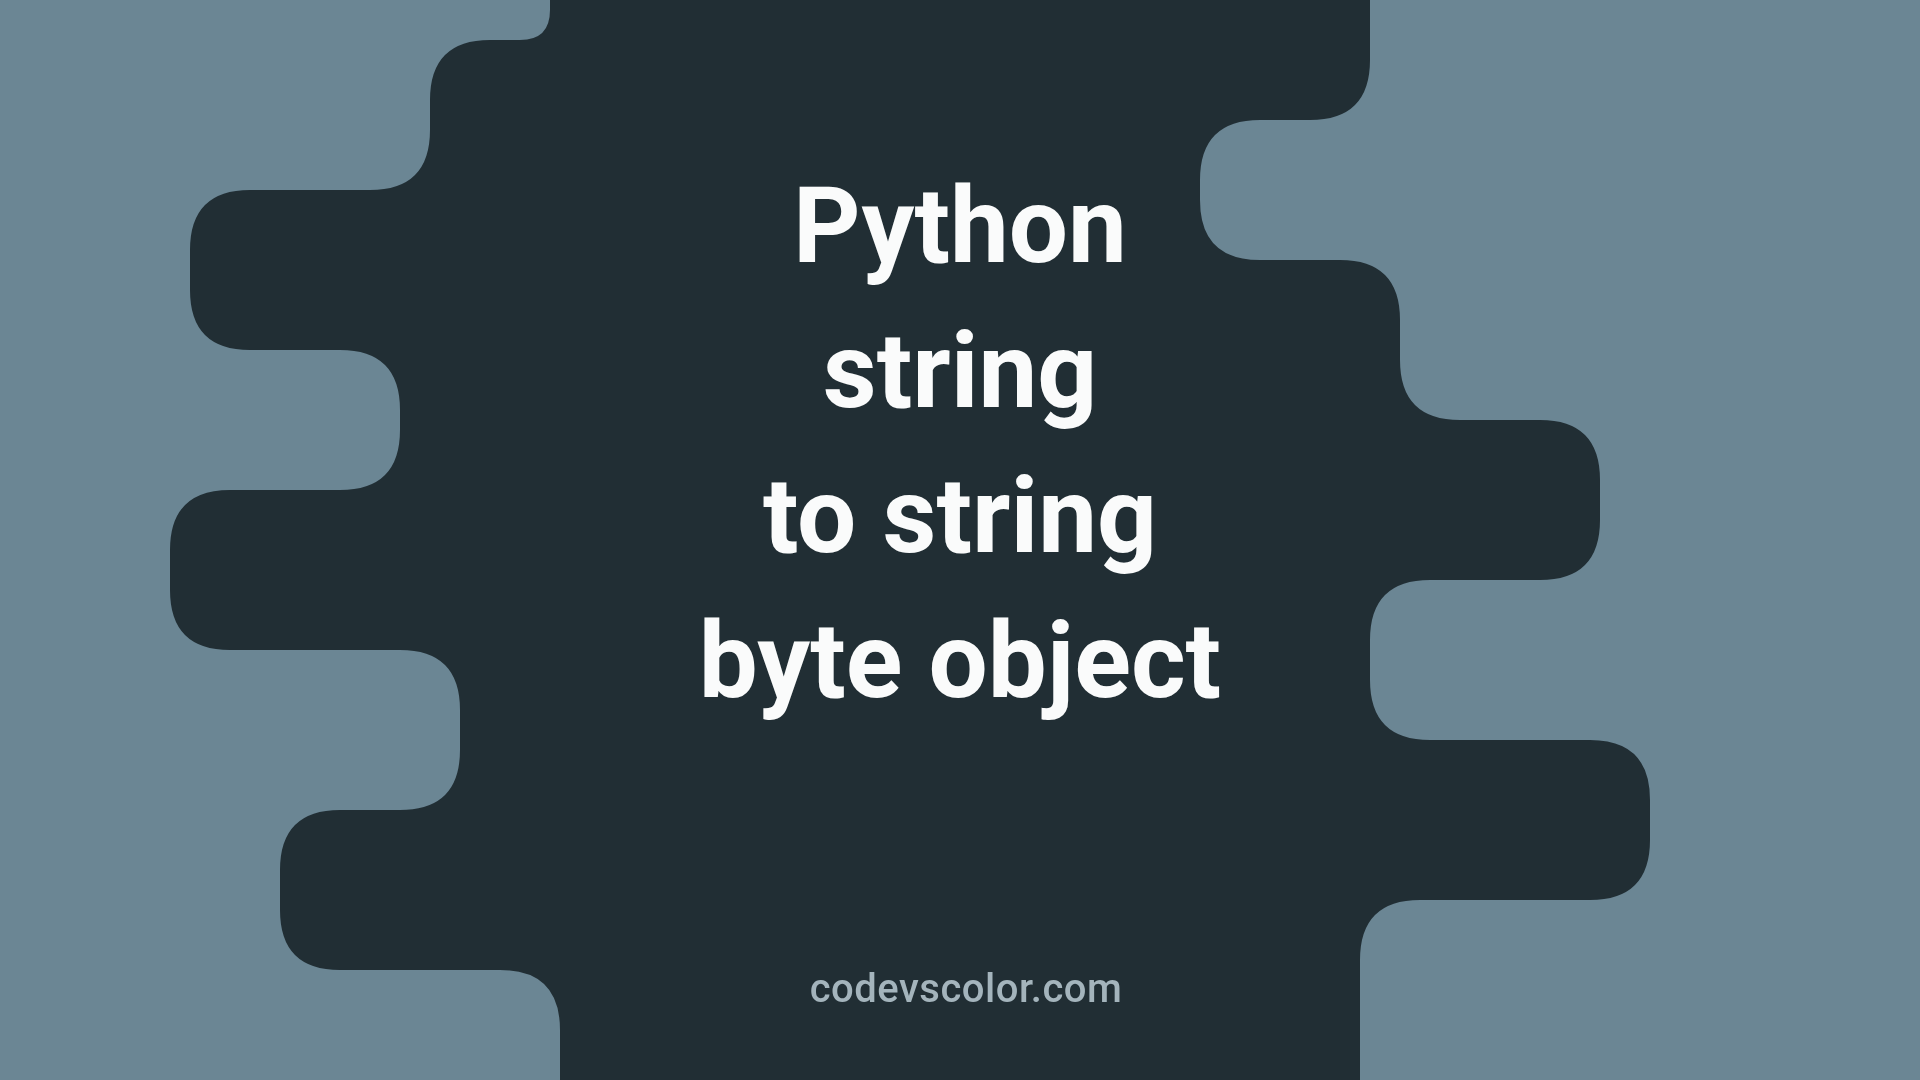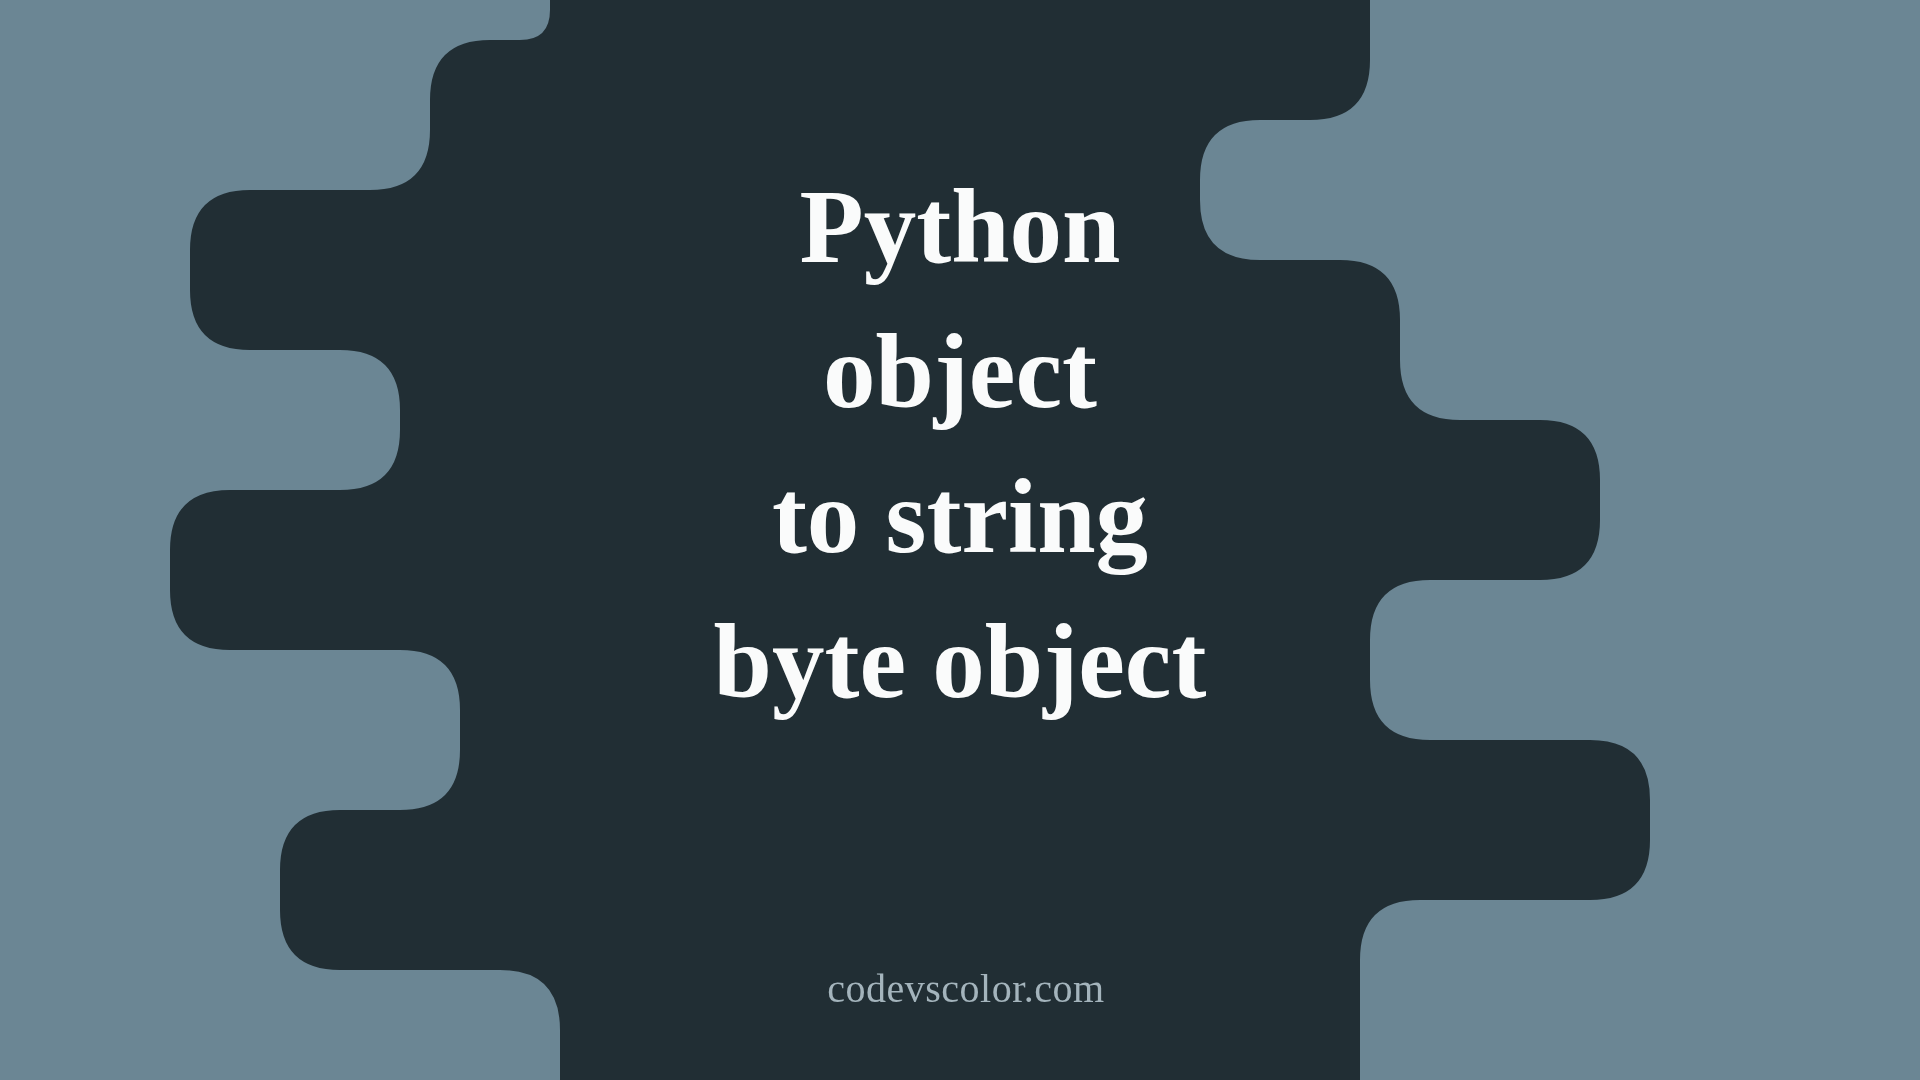--- a/index.html
+++ b/index.html
@@ -8,21 +8,20 @@
       background: #6b8694;
       font-family: -apple-system, BlinkMacSystemFont, "Segoe UI", Roboto, "Helvetica Neue", Arial, sans-serif;
       display: flex;
       align-items: center;
       justify-content: center;
     }
     .stage {
       position: relative;
       width: 1920px;
       height: 1080px;
-      font-family: Liberation Serif, serif;
     }
     .blob {
       position: absolute;
       left: 50%;
       top: 0;
       transform: translateX(-50%);
       width: 1920px;
       height: 1080px;
     }
     .title {
@@ -111,19 +110,19 @@
       L 430 100
       Q 430 40 490 40
       L 520 40
       Q 550 40 550 10
       Z
     "></path>
   </svg>
 
   <div class="title">
     <span>Python</span>
-    <span>object</span>
+    <span>string</span>
     <span>to string</span>
     <span>byte object</span>
   </div>
 
   <div class="watermark">codevscolor.com</div>
 </div>
 
 </body></html>

